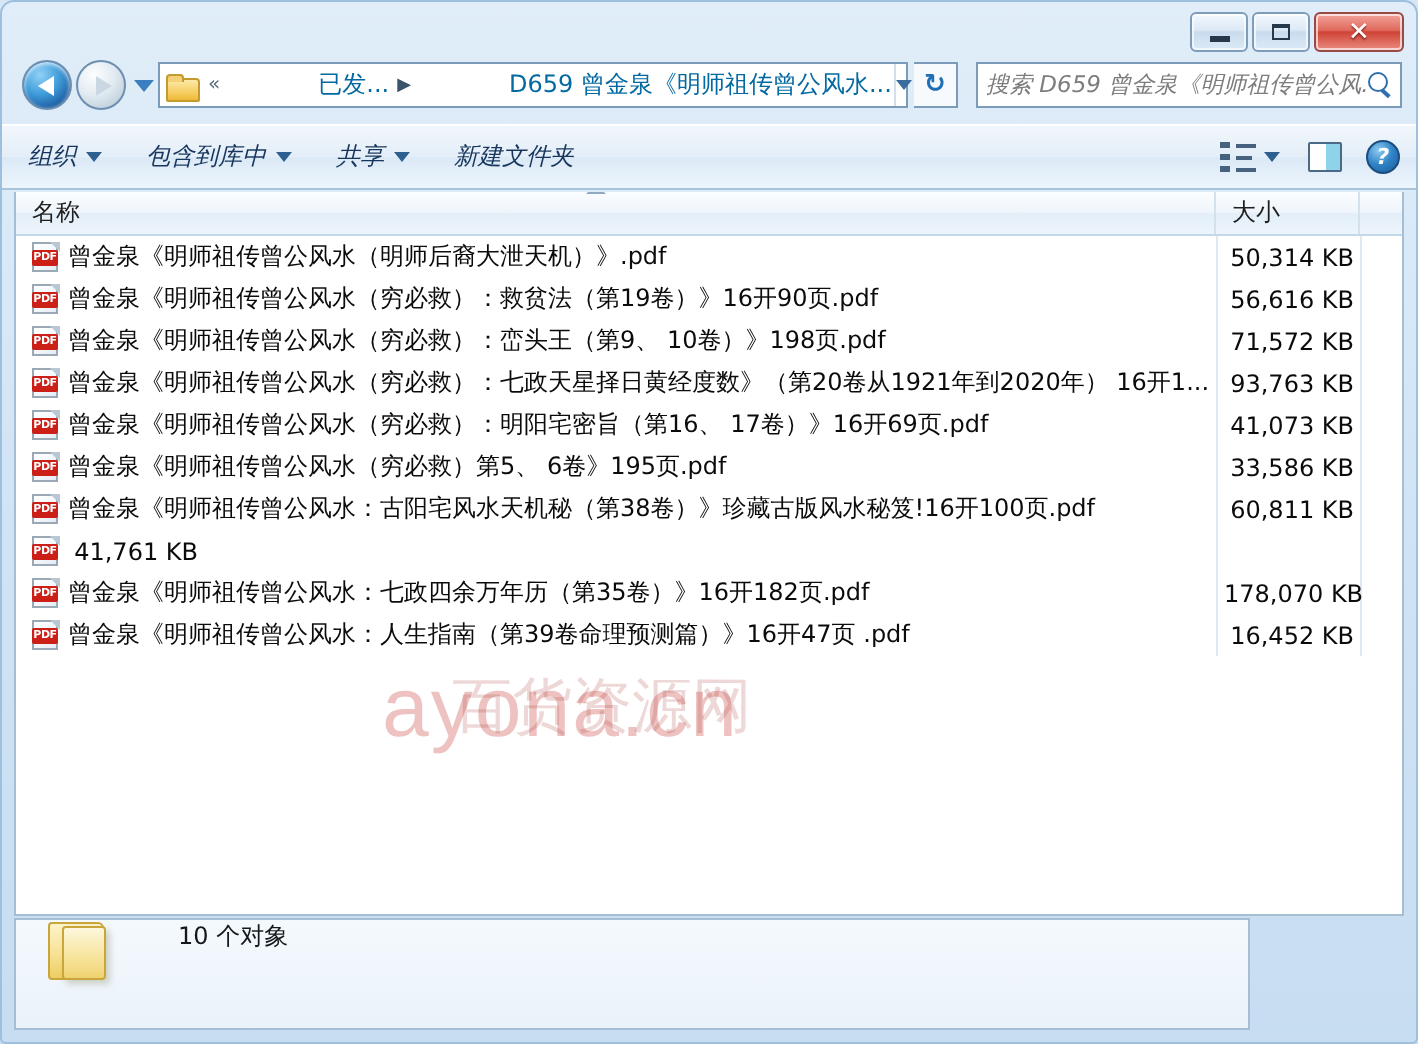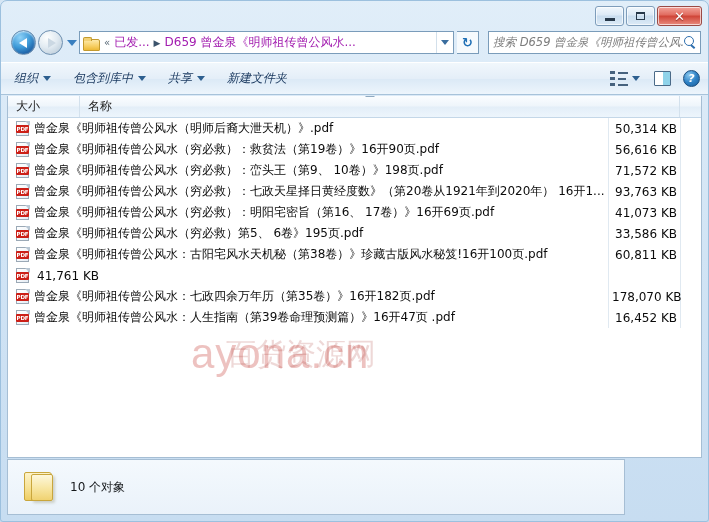--- a/index.html
+++ b/index.html
@@ -95,22 +95,23 @@
   .folder-ico::before{
     content:""; position:absolute; left:0; top:2px; width:15px; height:10px;
     background:linear-gradient(180deg,#fde9a9 0%,#f7cf64 60%,#ecb937 100%);
     border:1px solid #c39a2e; border-radius:1px 2px 1px 1px;
   }
   .folder-ico::after{
     content:""; position:absolute; left:0; top:0px; width:7px; height:3px;
     background:#f3d277; border:1px solid #c39a2e; border-bottom:none; border-radius:2px 2px 0 0;
   }
   .crumb {
-    font-size:12px; color:#a21caf; white-space:nowrap;
+    font-size:12px; color:#0369a1; white-space:nowrap;
     padding:0 1px;
+    margin-left:45px;
   }
   .crumb-sep { color:#5a6a78; font-size:10px; padding:0 3px; }
   .crumb-sep.tri { color:#3b536b; font-size:9px; }
   #addr-drop {
     margin-left:auto; width:17px; height:21px;
     display:flex; align-items:center; justify-content:center;
     border-left:1px solid #d3e0eb;
   }
   #addr-drop i {
     width:0;height:0;border-left:4px solid transparent;border-right:4px solid transparent;
@@ -268,21 +269,21 @@
     white-space:nowrap; line-height:52px;
     font-family:"DejaVu Sans",sans-serif;
     margin-left:35px;
   }
 
   
   #statusbar {
     position:absolute; left:7px; top:459px; width:618px; height:56px;
     background:linear-gradient(180deg,#f4f9fd 0%,#eaf2fa 100%);
     border:1px solid #a6bed4;
-    display:flex; align-items:center;
+    display:flex; align-items:flex-start;gap:19px;
   }
   #status-folder {
     width:36px; height:32px; position:relative; margin:0 12px 0 14px; flex:0 0 auto;
   }
   #status-folder .back {
     position:absolute; left:2px; top:1px; width:28px; height:29px;
     background:linear-gradient(180deg,#fdf3c9 0%,#f7e296 55%,#eecd62 100%);
     border:1px solid #c9a63c; border-radius:2px 3px 2px 2px;
   }
   #status-folder .front {
@@ -376,26 +377,26 @@
       <span class="tbcaret"></span>
       <span style="width:6px"></span>
       <span class="panelicon"></span>
       <span style="width:4px"></span>
       <span class="helpicon">?</span>
     </div>
   </div>
 
   <div id="listview">
     <div id="colheader">
-      <div class="colcell" id="col-size">
-        <span>大小</span>
-      </div>
       <div class="colcell" id="col-name">
         <span>名称</span>
         <span id="sortarrow"></span>
+      </div>
+      <div class="colcell" id="col-size">
+        <span>大小</span>
       </div>
       <div class="colcell" id="col-rest"></div>
     </div>
 
     <div id="rows">
       <div id="vsep"></div>
       <div id="vsep2"></div>
 
       <div class="row">
         <span class="pdf-ico">

